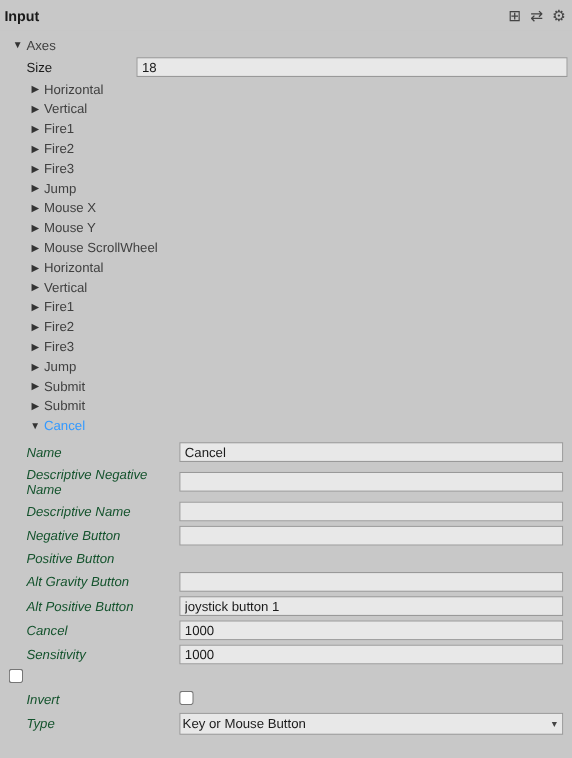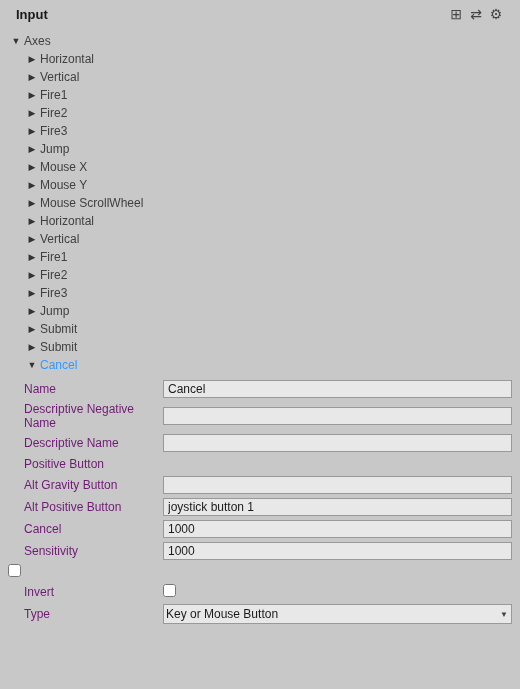--- a/index.html
+++ b/index.html
@@ -22,21 +22,21 @@
       height: 689px;
       background: #c8c8c8;
       display: flex;
       flex-direction: column;
     }
 
     .title-bar {
       display: flex;
       align-items: center;
       justify-content: space-between;
-      padding: 6px 16px;
+      padding: 6px 4px;
       background: #c8c8c8;
     }
 
     .title-bar-left {
       font-size: 13px;
       font-weight: bold;
       color: #1a1a1a;
     }
 
     .title-bar-right {
@@ -123,23 +123,24 @@
 
     .prop-row {
       display: flex;
       align-items: center;
       padding: 2px 0;
       min-height: 20px;
     }
 
     .prop-label {
       width: 155px;
-      color: #701a75;
+      color: #14532d;
       flex-shrink: 0;
       padding-left: 16px;
+      font-style: italic;
     }
 
     .prop-value {
       flex: 1;
     }
 
     .prop-input {
       width: 100%;
       height: 18px;
       background: #e8e8e8;
@@ -192,20 +193,24 @@
     </div>
   </div>
 
   <div class="content">
 
     <div class="tree-item tree-indent-1">
       <span class="tree-arrow">▼</span>
       <span class="tree-label">Axes</span>
     </div>
 
+    <div class="size-row">
+      <span class="size-label">Size</span>
+      <input class="size-input" type="text" value="18" style="">
+    </div>
 
     <div class="tree-item tree-indent-2">
       <span class="tree-arrow">▶</span>
       <span class="tree-label">Horizontal</span>
     </div>
     <div class="tree-item tree-indent-2">
       <span class="tree-arrow">▶</span>
       <span class="tree-label">Vertical</span>
     </div>
     <div class="tree-item tree-indent-2">
@@ -290,20 +295,26 @@
         </div>
       </div>
 
       <div class="prop-row">
         <span class="prop-label">Descriptive Name</span>
         <div class="prop-value">
           <input class="prop-input" type="text" style="">
         </div>
       </div>
 
+      <div class="prop-row">
+        <span class="prop-label">Negative Button</span>
+        <div class="prop-value">
+          <input class="prop-input" type="text" style="">
+        </div>
+      </div>
 
       <div class="prop-row">
         <span class="prop-label">Positive Button</span>
       </div>
 
       <div class="prop-row">
         <span class="prop-label">Alt Gravity Button</span>
         <div class="prop-value">
           <input class="prop-input" type="text" style="">
         </div>

